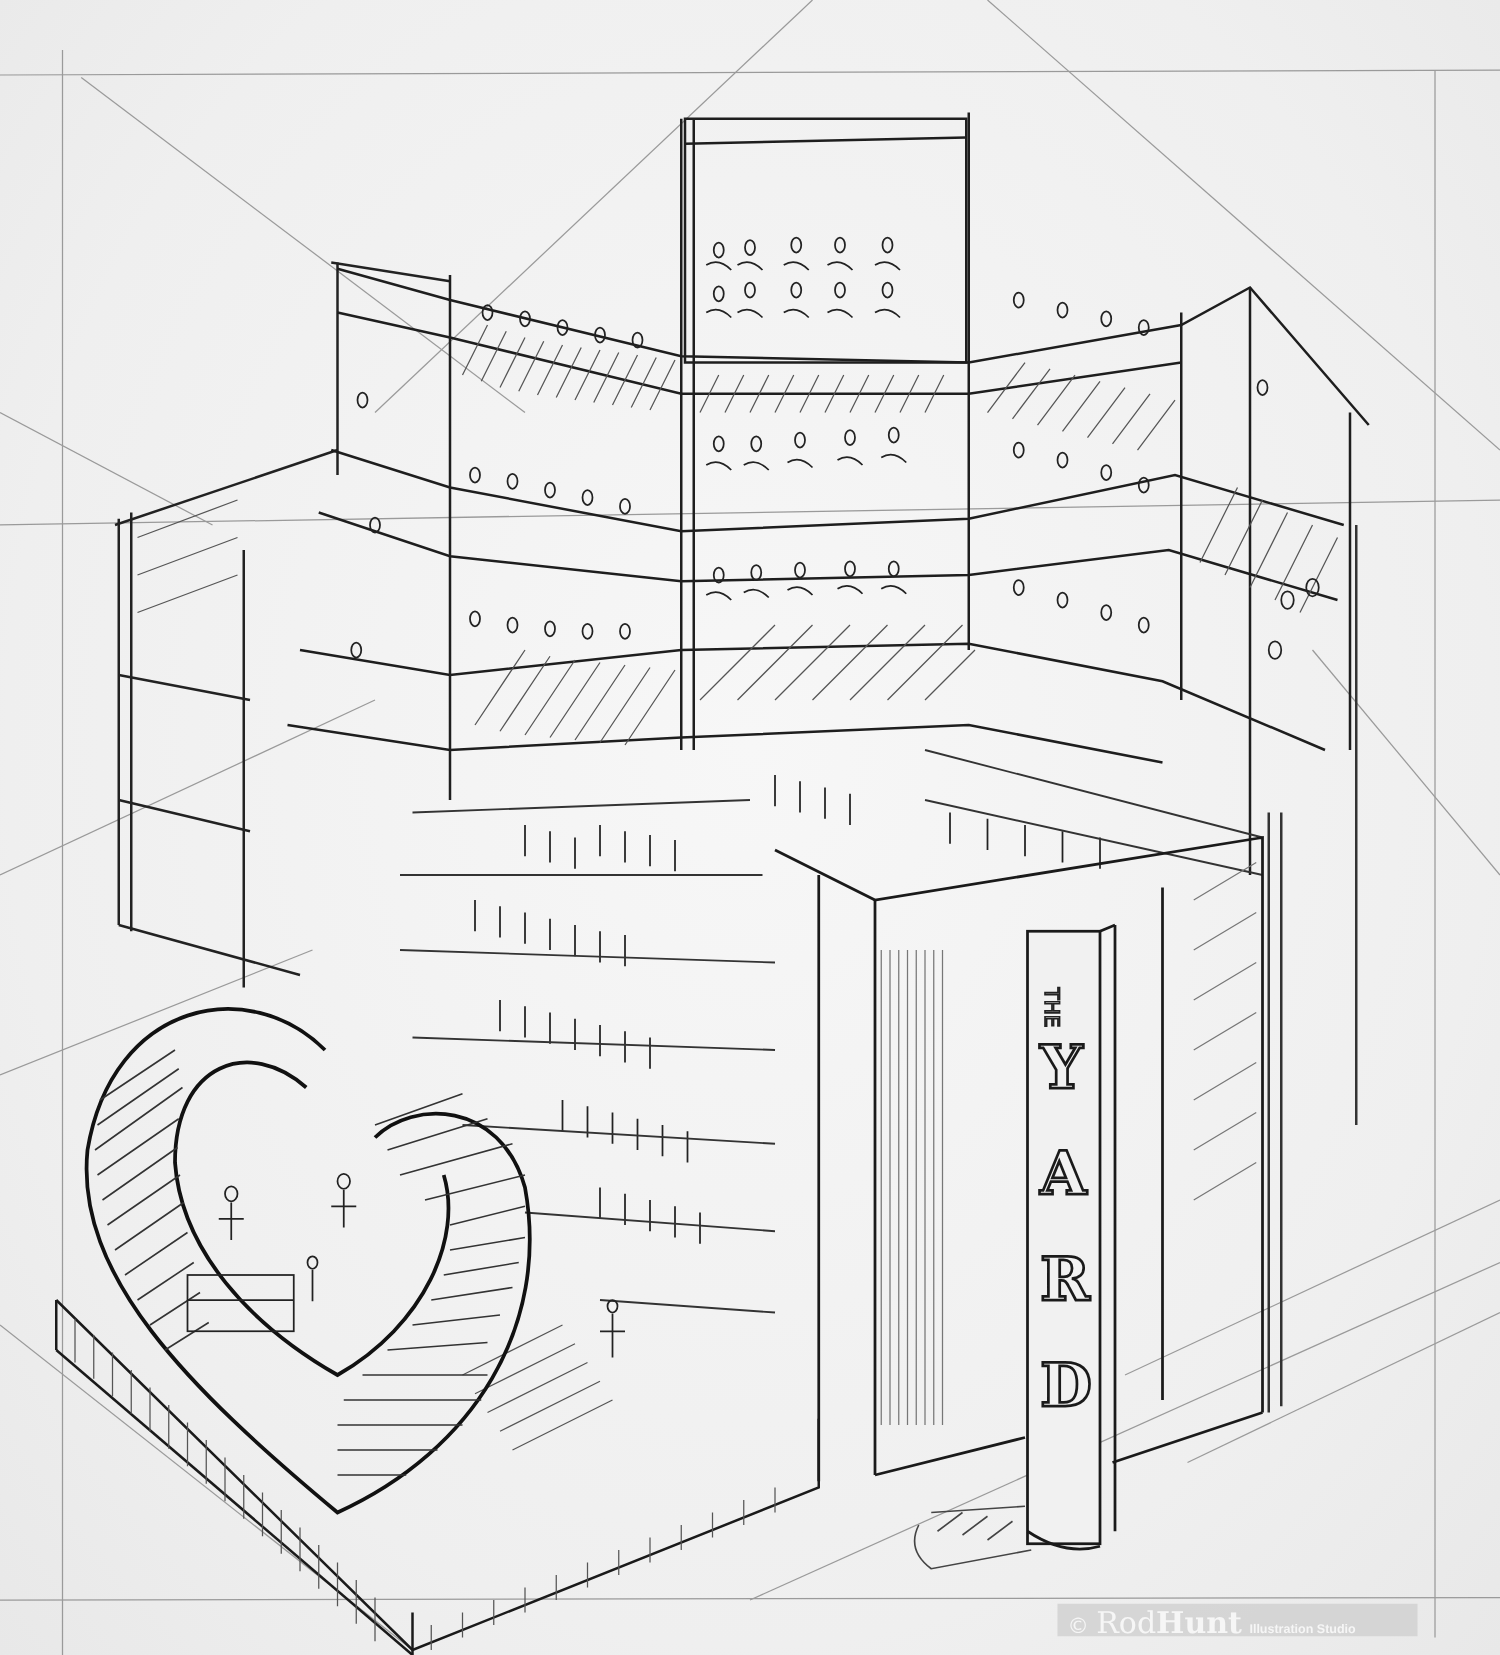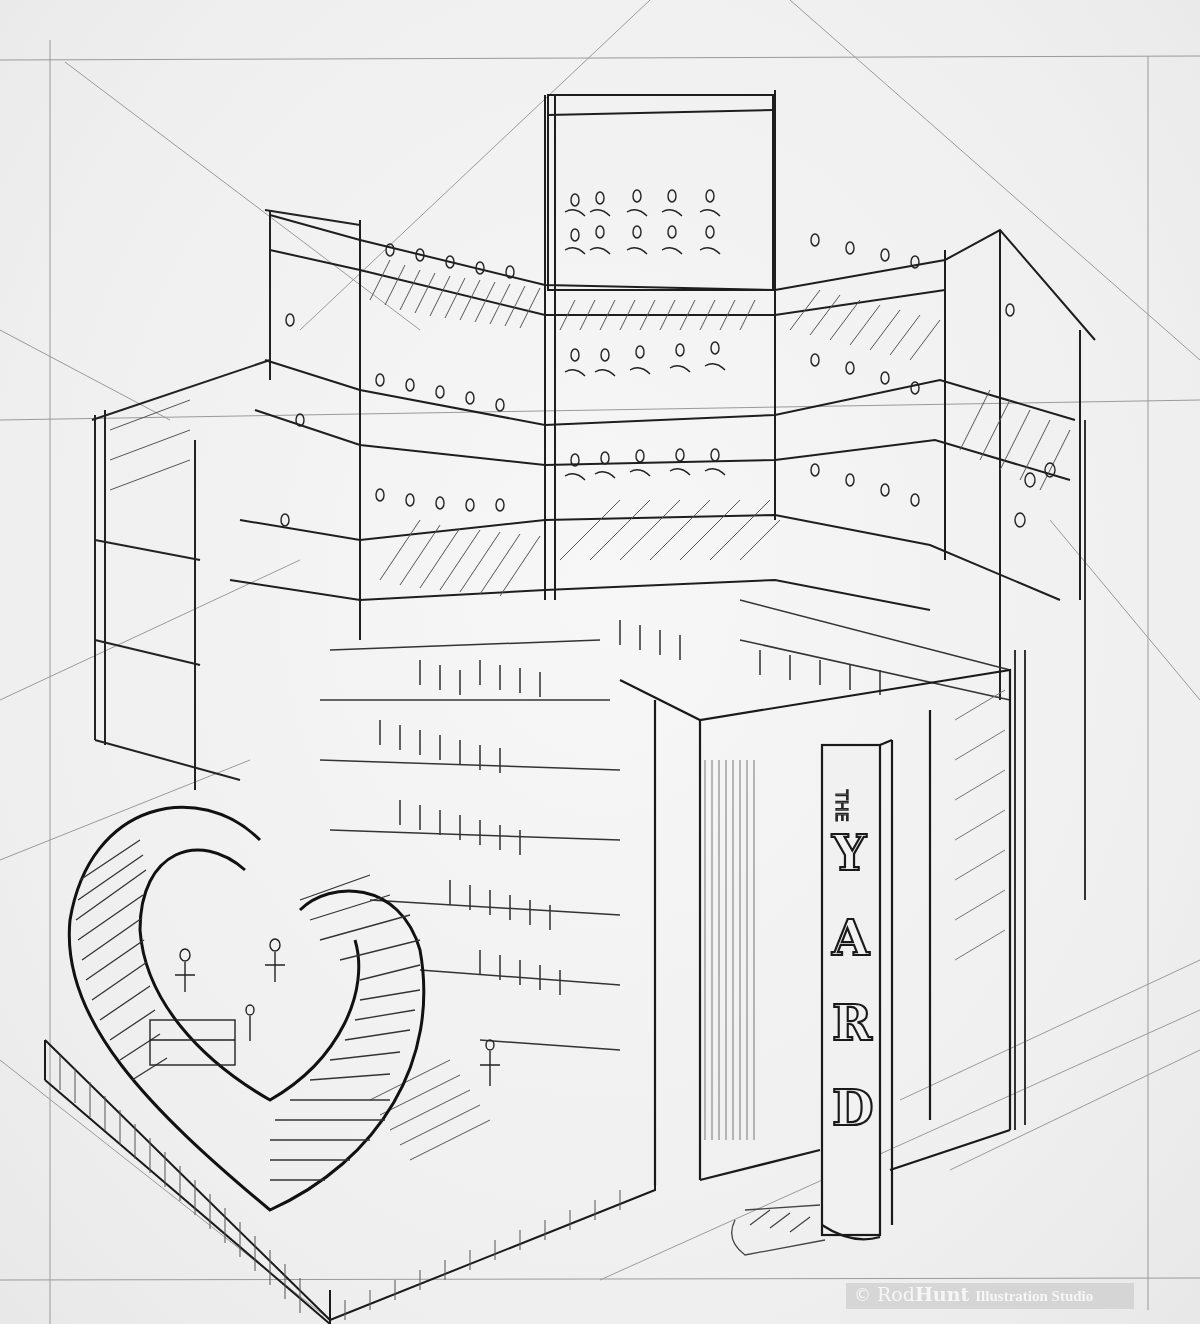--- a/index.html
+++ b/index.html
@@ -22,23 +22,23 @@
   .sign-the { font-family: "DejaVu Sans", sans-serif; fill: none; stroke: #222; stroke-width: 1.3; }
   .watermark {
     position: absolute; left: 846px; top: 1283px; width: 288px; height: 26px;
     background: rgba(205,205,205,0.75);
     color: #f6f6f6;
     display: flex; align-items: baseline; gap: 6px;
     padding-left: 8px; box-sizing: border-box;
     white-space: nowrap;
   }
   .wm-copy { font-family: "DejaVu Sans", sans-serif; font-size: 17px; }
-  .wm-name { font-family: "DejaVu Serif", serif; font-size: 19px; }
+  .wm-name { font-family: "DejaVu Serif", serif; font-size: 24px; }
   .wm-name b { font-weight: bold; }
-  .wm-studio { font-family: Liberation Serif, serif; font-size: 15px; font-weight: bold; }
+  .wm-studio { font-family: Liberation Sans, sans-serif; font-size: 10px; font-weight: bold; }
 </style>
 </head>
 <body>
 
 <div class="paper"></div>
 
 <svg class="sketch" width="1200" height="1324" viewBox="0 0 1200 1324">
 
   <g stroke="#9a9a9a" stroke-width="1" fill="none">
     <line x1="0" y1="60" x2="1200" y2="56"></line>

